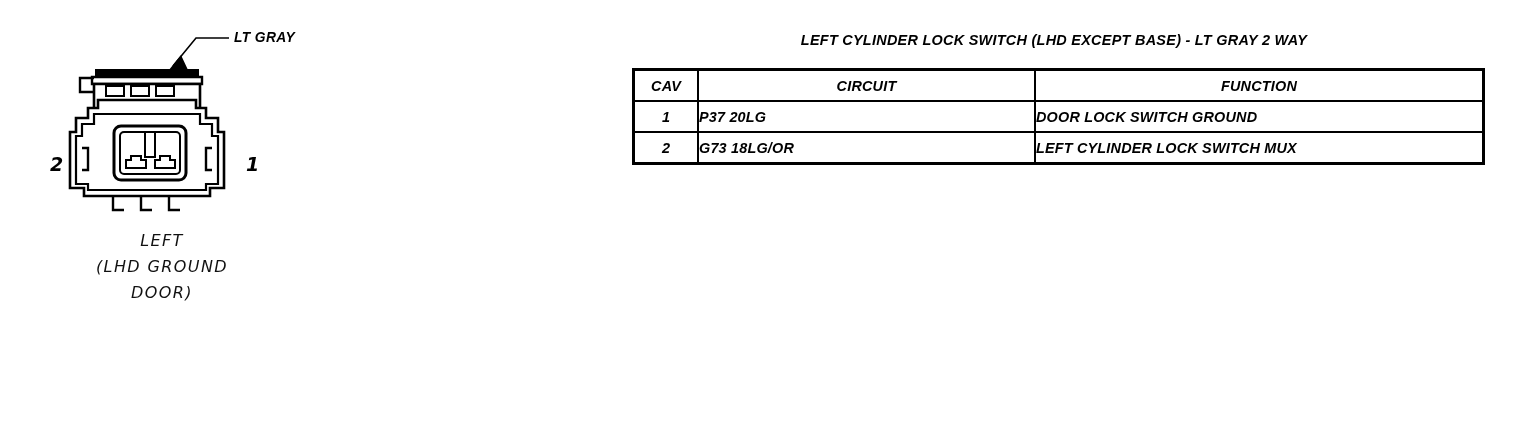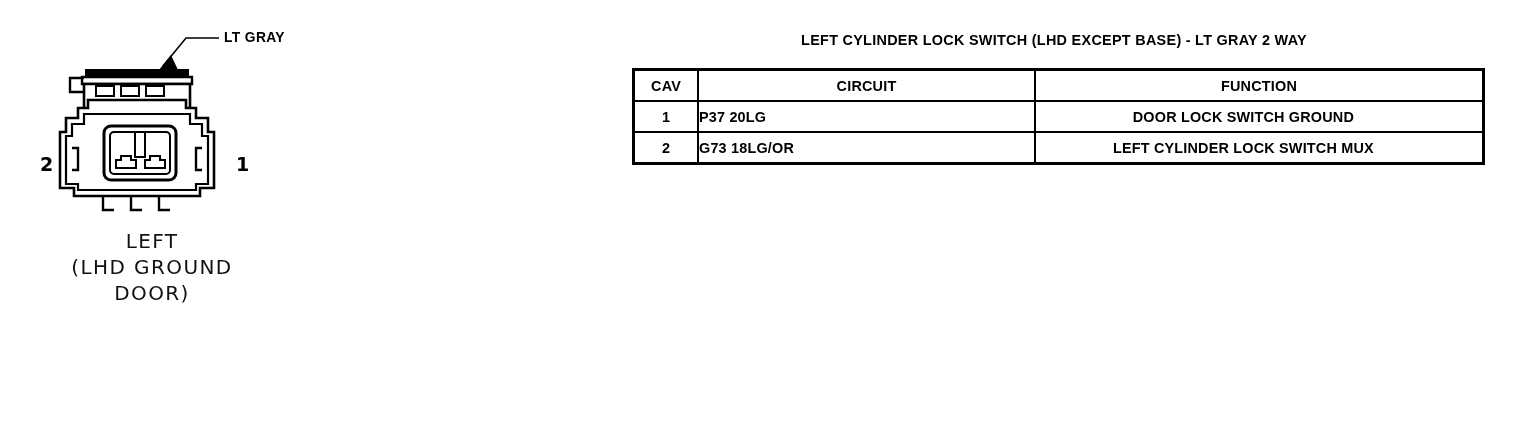--- a/index.html
+++ b/index.html
@@ -12,24 +12,25 @@
     height: 432px;
     position: relative;
     overflow: hidden;
     font-family: "Liberation Sans", sans-serif;
     color: #000000;
   }
 
   
   #connector-panel {
     position: absolute;
-    left: 0;
+    left: 10px;
     top: 0;
     width: 330px;
     height: 332px;
+    font-style: italic;
   }
   #connector-svg {
     position: absolute;
     left: 0;
     top: 0;
   }
 
   .pin-number {
     position: absolute;
     font-family: "DejaVu Sans", sans-serif;
@@ -54,35 +55,36 @@
     white-space: nowrap;
   }
 
   #connector-caption {
     position: absolute;
     left: 0px;
     top: 228px;
     width: 290px;
     text-align: center;
     font-family: "DejaVu Sans", sans-serif;
-    font-size: 20px;
+    font-size: 16px;
     line-height: 26px;
     letter-spacing: 1.4px;
     color: #111;
     padding-left: 7px;
   }
   #connector-caption div { white-space: nowrap; }
 
   
   #table-panel {
     position: absolute;
     left: 630px;
     top: 0;
     width: 860px;
     height: 432px;
+    font-style: italic;
   }
 
   #table-title {
     position: absolute;
     left: 0;
     top: 31px;
     width: 848px;
     text-align: center;
     font-family: "Liberation Sans", sans-serif;
     font-size: 15.5px;
@@ -111,21 +113,21 @@
     font-weight: bold;
     letter-spacing: 0.2px;
     color: #000;
     vertical-align: middle;
   }
   .col-cav   { width: 62px;  text-align: center; }
   .col-ckt   { width: 335px; }
   .col-fn    { width: 446px; text-align: center; margin-left: 24px; }
   .cell-cav  { text-align: center; }
   .cell-ckt  { text-align: left; padding-left: 8px; }
-  .cell-fn   { text-align: center; padding-left: 8px; }
+  .cell-fn   { text-align: left; padding-left: 8px; }
   .hdr-inner, .cell-inner {
     display: block;
     transform: scaleX(0.93);
     transform-origin: center center;
     white-space: nowrap;
   }
   .cell-ckt .cell-inner, .cell-fn .cell-inner {
     transform-origin: left center;
   }
 </style>

